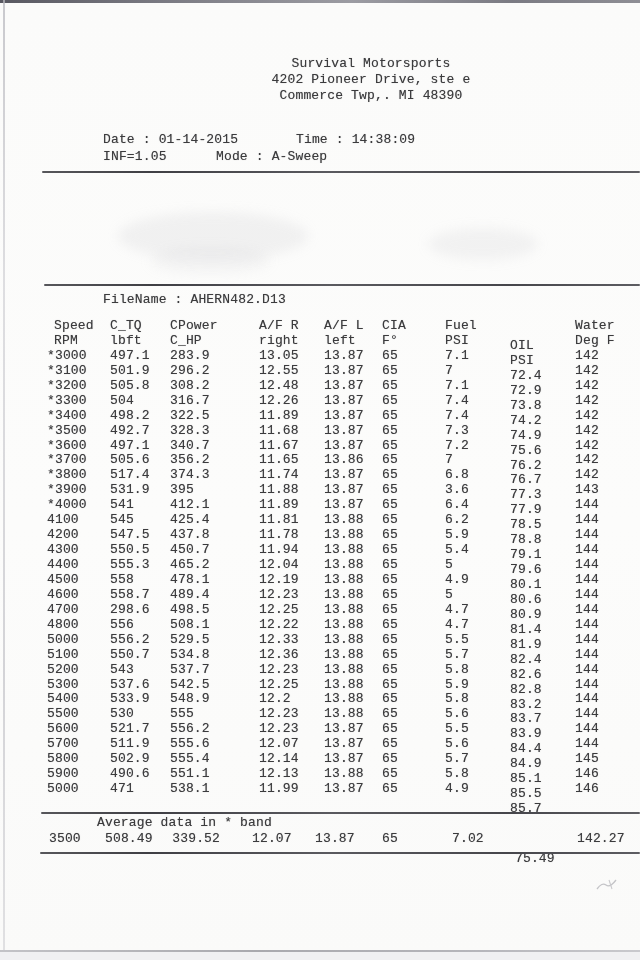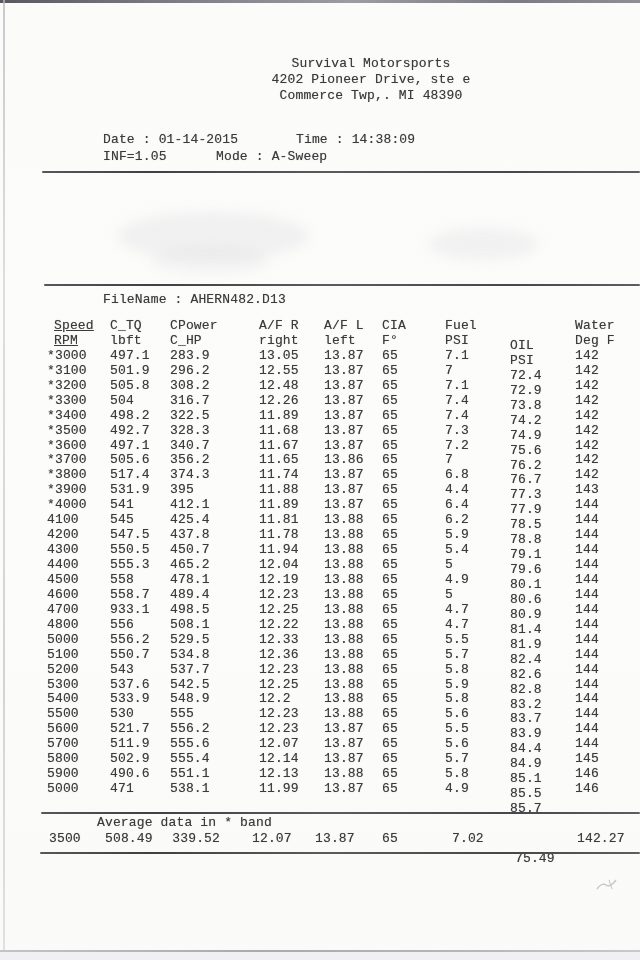--- a/index.html
+++ b/index.html
@@ -49,21 +49,21 @@
   .tc{display:inline-block;white-space:pre;vertical-align:top;box-sizing:border-box;}
   .c0{width:63px;}
   .c1{width:60px;}
   .c2{width:57px;}
   .c3{width:65px;margin-left:32px;}
   .c4{width:58px;}
   .c5{width:63px;}
   .c6{width:65px;}
   .c7{width:65px;margin-top:20px;}
   .c8{width:90px;}
-  .head .c0{padding-left:7px;text-decoration:underline;}
+  .head .c0{padding-left:7px;}
   .avgrow{position:absolute;left:49px;top:831px;height:15px;line-height:15px;white-space:nowrap;}
   .avgrow .c0{width:56px;}
   .avgrow .c1{width:60px;}
   .avgrow .c2{width:55px;text-align:right;}
   .avgrow .c3{width:63px;}
   .avgrow .c4{width:67px;}
   .avgrow .c5{width:70px;}
   .avgrow .c6{width:63px;}
   .avgrow .c7{width:62px;}
   .pencil{position:absolute;left:594px;top:876px;opacity:.5;}
@@ -103,29 +103,29 @@
     <div id="tbody">
         <div class="trow"><span class="tc c0">*3000</span><span class="tc c1">497.1</span><span class="tc c2">283.9</span><span class="tc c3">13.05</span><span class="tc c4">13.87</span><span class="tc c5">65</span><span class="tc c6">7.1</span><span class="tc c7">72.4</span><span class="tc c8">142</span></div>
         <div class="trow"><span class="tc c0">*3100</span><span class="tc c1">501.9</span><span class="tc c2">296.2</span><span class="tc c3">12.55</span><span class="tc c4">13.87</span><span class="tc c5">65</span><span class="tc c6">7</span><span class="tc c7">72.9</span><span class="tc c8">142</span></div>
         <div class="trow"><span class="tc c0">*3200</span><span class="tc c1">505.8</span><span class="tc c2">308.2</span><span class="tc c3">12.48</span><span class="tc c4">13.87</span><span class="tc c5">65</span><span class="tc c6">7.1</span><span class="tc c7">73.8</span><span class="tc c8">142</span></div>
         <div class="trow"><span class="tc c0">*3300</span><span class="tc c1">504</span><span class="tc c2">316.7</span><span class="tc c3">12.26</span><span class="tc c4">13.87</span><span class="tc c5">65</span><span class="tc c6">7.4</span><span class="tc c7">74.2</span><span class="tc c8">142</span></div>
         <div class="trow"><span class="tc c0">*3400</span><span class="tc c1">498.2</span><span class="tc c2">322.5</span><span class="tc c3">11.89</span><span class="tc c4">13.87</span><span class="tc c5">65</span><span class="tc c6">7.4</span><span class="tc c7">74.9</span><span class="tc c8">142</span></div>
         <div class="trow"><span class="tc c0">*3500</span><span class="tc c1">492.7</span><span class="tc c2">328.3</span><span class="tc c3">11.68</span><span class="tc c4">13.87</span><span class="tc c5">65</span><span class="tc c6">7.3</span><span class="tc c7">75.6</span><span class="tc c8">142</span></div>
         <div class="trow"><span class="tc c0">*3600</span><span class="tc c1">497.1</span><span class="tc c2">340.7</span><span class="tc c3">11.67</span><span class="tc c4">13.87</span><span class="tc c5">65</span><span class="tc c6">7.2</span><span class="tc c7">76.2</span><span class="tc c8">142</span></div>
         <div class="trow"><span class="tc c0">*3700</span><span class="tc c1">505.6</span><span class="tc c2">356.2</span><span class="tc c3">11.65</span><span class="tc c4">13.86</span><span class="tc c5">65</span><span class="tc c6">7</span><span class="tc c7">76.7</span><span class="tc c8">142</span></div>
         <div class="trow"><span class="tc c0">*3800</span><span class="tc c1">517.4</span><span class="tc c2">374.3</span><span class="tc c3">11.74</span><span class="tc c4">13.87</span><span class="tc c5">65</span><span class="tc c6">6.8</span><span class="tc c7">77.3</span><span class="tc c8">142</span></div>
-        <div class="trow"><span class="tc c0">*3900</span><span class="tc c1">531.9</span><span class="tc c2">395</span><span class="tc c3">11.88</span><span class="tc c4">13.87</span><span class="tc c5">65</span><span class="tc c6">4.4</span><span class="tc c7">77.9</span><span class="tc c8">143</span></div>
+        <div class="trow"><span class="tc c0">*3900</span><span class="tc c1">531.9</span><span class="tc c2">395</span><span class="tc c3">11.88</span><span class="tc c4">13.87</span><span class="tc c5">65</span><span class="tc c6">3.6</span><span class="tc c7">77.9</span><span class="tc c8">143</span></div>
         <div class="trow"><span class="tc c0">*4000</span><span class="tc c1">541</span><span class="tc c2">412.1</span><span class="tc c3">11.89</span><span class="tc c4">13.87</span><span class="tc c5">65</span><span class="tc c6">6.4</span><span class="tc c7">78.5</span><span class="tc c8">144</span></div>
         <div class="trow"><span class="tc c0">4100</span><span class="tc c1">545</span><span class="tc c2">425.4</span><span class="tc c3">11.81</span><span class="tc c4">13.88</span><span class="tc c5">65</span><span class="tc c6">6.2</span><span class="tc c7">78.8</span><span class="tc c8">144</span></div>
         <div class="trow"><span class="tc c0">4200</span><span class="tc c1">547.5</span><span class="tc c2">437.8</span><span class="tc c3">11.78</span><span class="tc c4">13.88</span><span class="tc c5">65</span><span class="tc c6">5.9</span><span class="tc c7">79.1</span><span class="tc c8">144</span></div>
         <div class="trow"><span class="tc c0">4300</span><span class="tc c1">550.5</span><span class="tc c2">450.7</span><span class="tc c3">11.94</span><span class="tc c4">13.88</span><span class="tc c5">65</span><span class="tc c6">5.4</span><span class="tc c7">79.6</span><span class="tc c8">144</span></div>
         <div class="trow"><span class="tc c0">4400</span><span class="tc c1">555.3</span><span class="tc c2">465.2</span><span class="tc c3">12.04</span><span class="tc c4">13.88</span><span class="tc c5">65</span><span class="tc c6">5</span><span class="tc c7">80.1</span><span class="tc c8">144</span></div>
         <div class="trow"><span class="tc c0">4500</span><span class="tc c1">558</span><span class="tc c2">478.1</span><span class="tc c3">12.19</span><span class="tc c4">13.88</span><span class="tc c5">65</span><span class="tc c6">4.9</span><span class="tc c7">80.6</span><span class="tc c8">144</span></div>
         <div class="trow"><span class="tc c0">4600</span><span class="tc c1">558.7</span><span class="tc c2">489.4</span><span class="tc c3">12.23</span><span class="tc c4">13.88</span><span class="tc c5">65</span><span class="tc c6">5</span><span class="tc c7">80.9</span><span class="tc c8">144</span></div>
-        <div class="trow"><span class="tc c0">4700</span><span class="tc c1">933.1</span><span class="tc c2">498.5</span><span class="tc c3">12.25</span><span class="tc c4">13.88</span><span class="tc c5">65</span><span class="tc c6">4.7</span><span class="tc c7">81.4</span><span class="tc c8">144</span></div>
+        <div class="trow"><span class="tc c0">4700</span><span class="tc c1">298.6</span><span class="tc c2">498.5</span><span class="tc c3">12.25</span><span class="tc c4">13.88</span><span class="tc c5">65</span><span class="tc c6">4.7</span><span class="tc c7">81.4</span><span class="tc c8">144</span></div>
         <div class="trow"><span class="tc c0">4800</span><span class="tc c1">556</span><span class="tc c2">508.1</span><span class="tc c3">12.22</span><span class="tc c4">13.88</span><span class="tc c5">65</span><span class="tc c6">4.7</span><span class="tc c7">81.9</span><span class="tc c8">144</span></div>
         <div class="trow"><span class="tc c0">5000</span><span class="tc c1">556.2</span><span class="tc c2">529.5</span><span class="tc c3">12.33</span><span class="tc c4">13.88</span><span class="tc c5">65</span><span class="tc c6">5.5</span><span class="tc c7">82.4</span><span class="tc c8">144</span></div>
         <div class="trow"><span class="tc c0">5100</span><span class="tc c1">550.7</span><span class="tc c2">534.8</span><span class="tc c3">12.36</span><span class="tc c4">13.88</span><span class="tc c5">65</span><span class="tc c6">5.7</span><span class="tc c7">82.6</span><span class="tc c8">144</span></div>
         <div class="trow"><span class="tc c0">5200</span><span class="tc c1">543</span><span class="tc c2">537.7</span><span class="tc c3">12.23</span><span class="tc c4">13.88</span><span class="tc c5">65</span><span class="tc c6">5.8</span><span class="tc c7">82.8</span><span class="tc c8">144</span></div>
         <div class="trow"><span class="tc c0">5300</span><span class="tc c1">537.6</span><span class="tc c2">542.5</span><span class="tc c3">12.25</span><span class="tc c4">13.88</span><span class="tc c5">65</span><span class="tc c6">5.9</span><span class="tc c7">83.2</span><span class="tc c8">144</span></div>
         <div class="trow"><span class="tc c0">5400</span><span class="tc c1">533.9</span><span class="tc c2">548.9</span><span class="tc c3">12.2</span><span class="tc c4">13.88</span><span class="tc c5">65</span><span class="tc c6">5.8</span><span class="tc c7">83.7</span><span class="tc c8">144</span></div>
         <div class="trow"><span class="tc c0">5500</span><span class="tc c1">530</span><span class="tc c2">555</span><span class="tc c3">12.23</span><span class="tc c4">13.88</span><span class="tc c5">65</span><span class="tc c6">5.6</span><span class="tc c7">83.9</span><span class="tc c8">144</span></div>
         <div class="trow"><span class="tc c0">5600</span><span class="tc c1">521.7</span><span class="tc c2">556.2</span><span class="tc c3">12.23</span><span class="tc c4">13.87</span><span class="tc c5">65</span><span class="tc c6">5.5</span><span class="tc c7">84.4</span><span class="tc c8">144</span></div>
         <div class="trow"><span class="tc c0">5700</span><span class="tc c1">511.9</span><span class="tc c2">555.6</span><span class="tc c3">12.07</span><span class="tc c4">13.87</span><span class="tc c5">65</span><span class="tc c6">5.6</span><span class="tc c7">84.9</span><span class="tc c8">144</span></div>
         <div class="trow"><span class="tc c0">5800</span><span class="tc c1">502.9</span><span class="tc c2">555.4</span><span class="tc c3">12.14</span><span class="tc c4">13.87</span><span class="tc c5">65</span><span class="tc c6">5.7</span><span class="tc c7">85.1</span><span class="tc c8">145</span></div>

